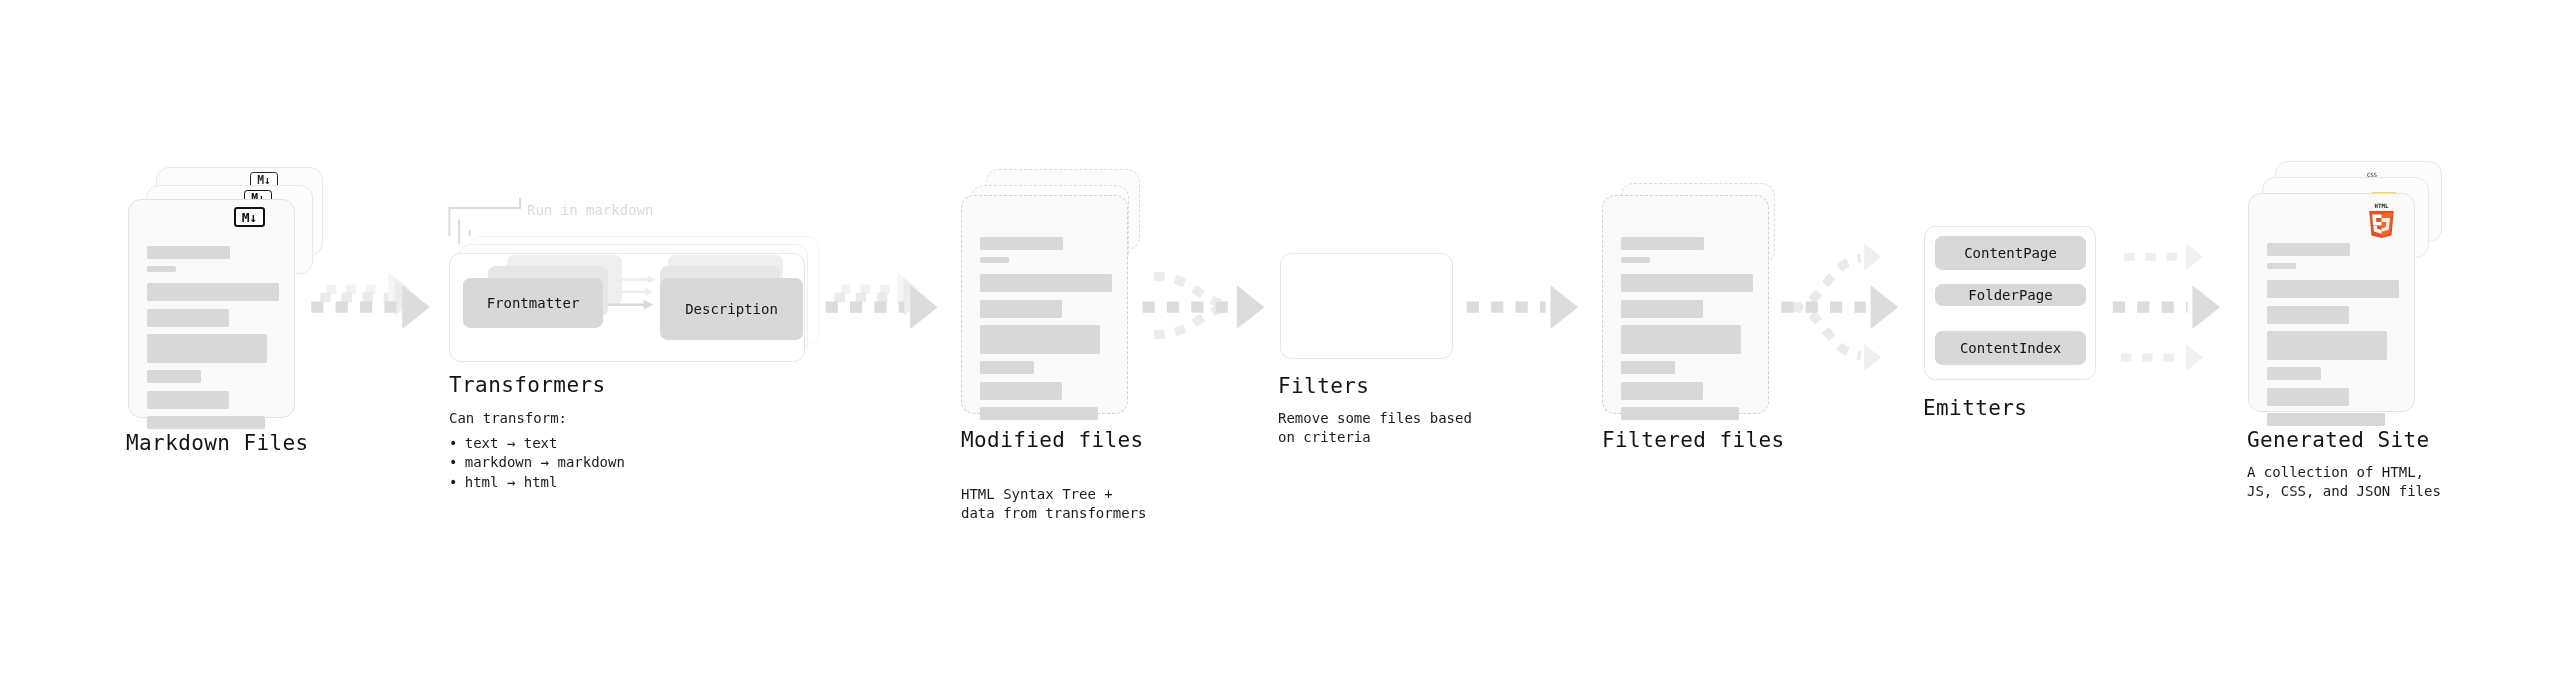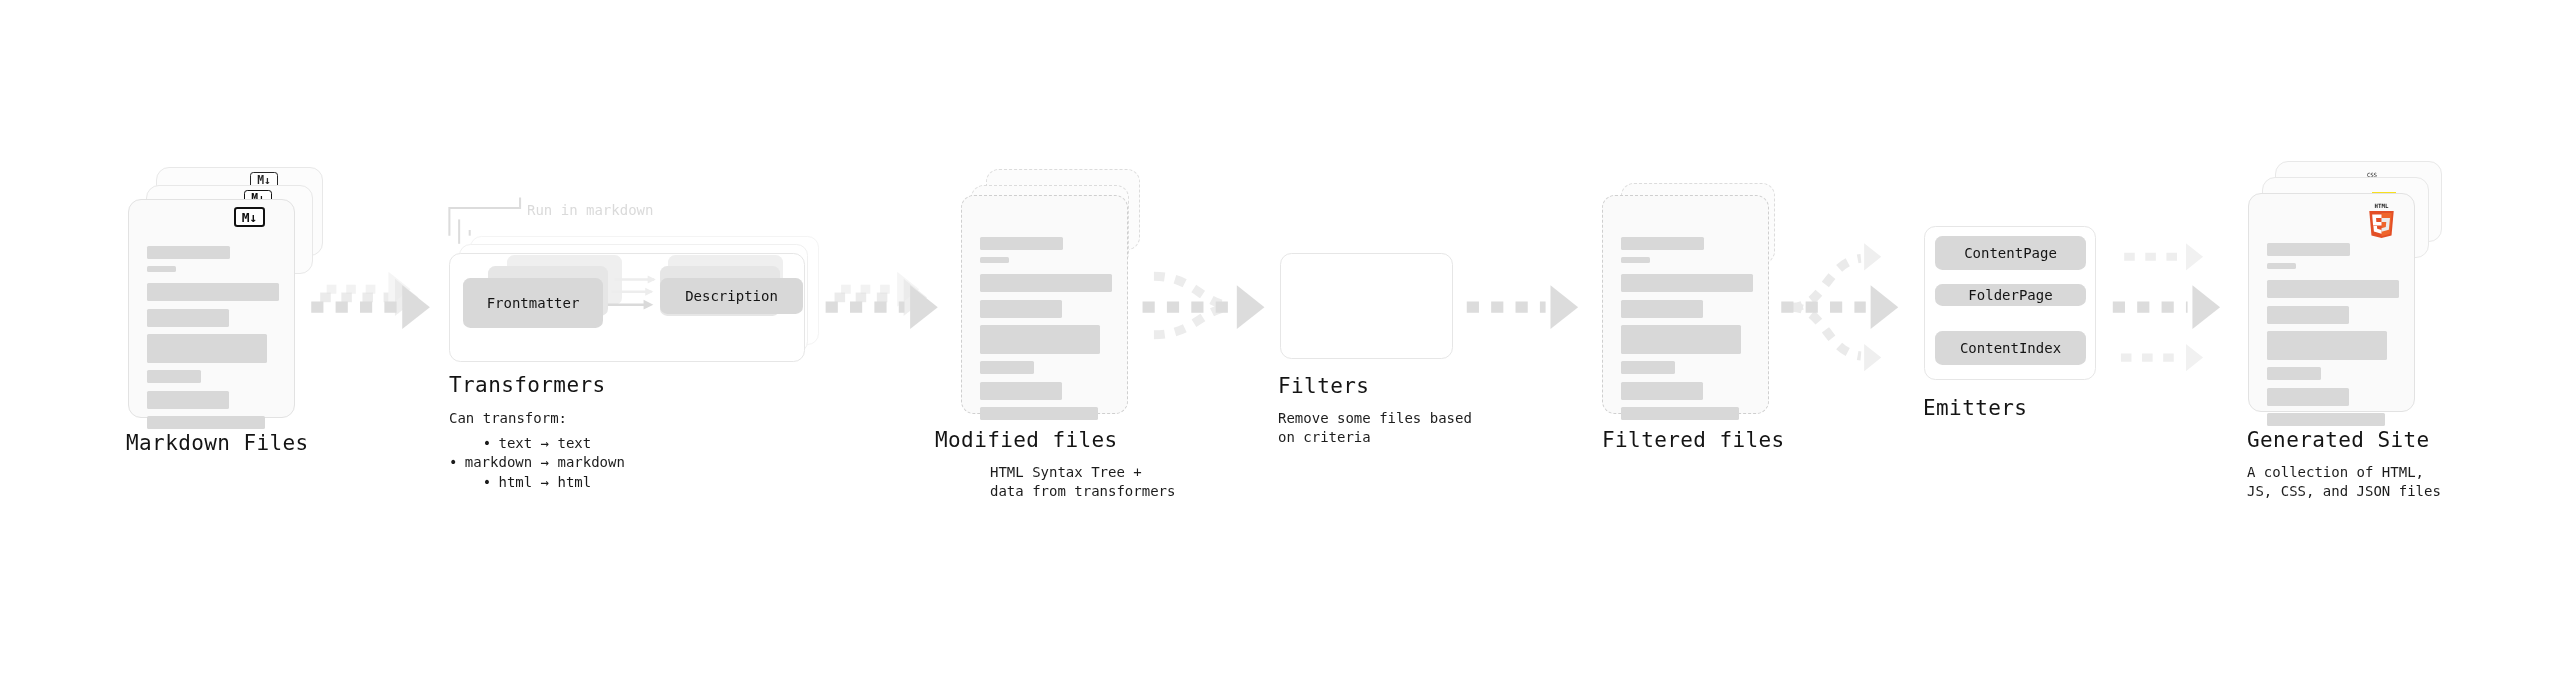--- a/index.html
+++ b/index.html
@@ -35,21 +35,21 @@
   }
   .sub {
     position: absolute;
     font-size: 14px;
     line-height: 18.7px;
     color: #1c1c1c;
     white-space: pre-line;
   }
   .bullets { position: absolute; font-size: 14px; line-height: 19.5px; color: #1c1c1c; }
   .bullets .hd { margin-bottom: 5px; }
-  .bullets ul { list-style: none; text-align: center; }
+  .bullets ul { list-style: none; }
   .bullets li:before { content: "\2022"; margin-right: 7.3px; }
 
   
   .group-box {
     position: absolute;
     border: 1.6px solid #e6e6e6;
     border-radius: 11.4px;
     background: #ffffff;
   }
   .group-box.g2 { border-color: #f0f0f0; }
@@ -136,21 +136,21 @@
     <div class="group-box g3" style="left:470px;top:236px;width:349px;height:109px;"></div>
     <div class="group-box g2" style="left:459px;top:244px;width:349px;height:109px;"></div>
     <div class="group-box" style="left:449px;top:253px;width:356px;height:109px;"></div>
 
     <div class="chip f3" style="left:507px;top:255px;width:115px;height:50px;"></div>
     <div class="chip f3" style="left:668px;top:255px;width:115px;height:50px;"></div>
     <div class="chip f2" style="left:488px;top:266px;width:120px;height:50px;"></div>
     <div class="chip f2" style="left:660px;top:266px;width:120px;height:50px;"></div>
 
     <div class="chip" style="left:463px;top:278px;width:140px;height:50px;">Frontmatter</div>
-    <div class="chip" style="left:660px;top:278px;width:143px;height:36px;">Description</div>
+    <div class="chip" style="left:660px;top:278px;width:143px;height:62px;">Description</div>
 
     <div class="runlabel" style="left:527px;top:202px;">Run in markdown</div>
   </div>
   <div class="title" style="left:449px;top:373px;">Transformers</div>
   <div class="bullets" style="left:449px;top:409px;">
     <div class="hd">Can transform:</div>
     <ul>
       <li>text → text</li>
       <li>markdown → markdown</li>
       <li>html → html</li>
@@ -166,22 +166,22 @@
         <div class="bar" style="width:22%;height:5.7px;margin-bottom:11.4px;"></div>
         <div class="bar" style="width:100%;height:18px;"></div>
         <div class="bar" style="width:62%;height:18px;"></div>
         <div class="bar" style="width:91%;height:29px;"></div>
         <div class="bar" style="width:41%;height:13px;"></div>
         <div class="bar" style="width:62%;height:18px;"></div>
         <div class="bar" style="width:89%;height:13px;"></div>
       </div>
     </div>
   </div>
-  <div class="title" style="left:935px;top:428px;">Modified files</div>
-  <div class="sub" style="left:961px;top:463px;margin-left:29px;">HTML Syntax Tree +
+  <div class="title" style="left:961px;top:428px;">Modified files</div>
+  <div class="sub" style="left:961px;top:485px;">HTML Syntax Tree +
 data from transformers</div>
 
   <div class="group-box" style="left:1280px;top:253px;width:173px;height:106px;"></div>
   <div class="title" style="left:1278px;top:374px;">Filters</div>
   <div class="sub" style="left:1278px;top:409px;">Remove some files based
 on criteria</div>
 
   <div>
     <div class="doc ghost-dashed" style="left:1621px;top:183px;width:154px;height:81px;"></div>
     <div class="doc dashed" style="left:1602px;top:195px;width:167px;height:219px;">

